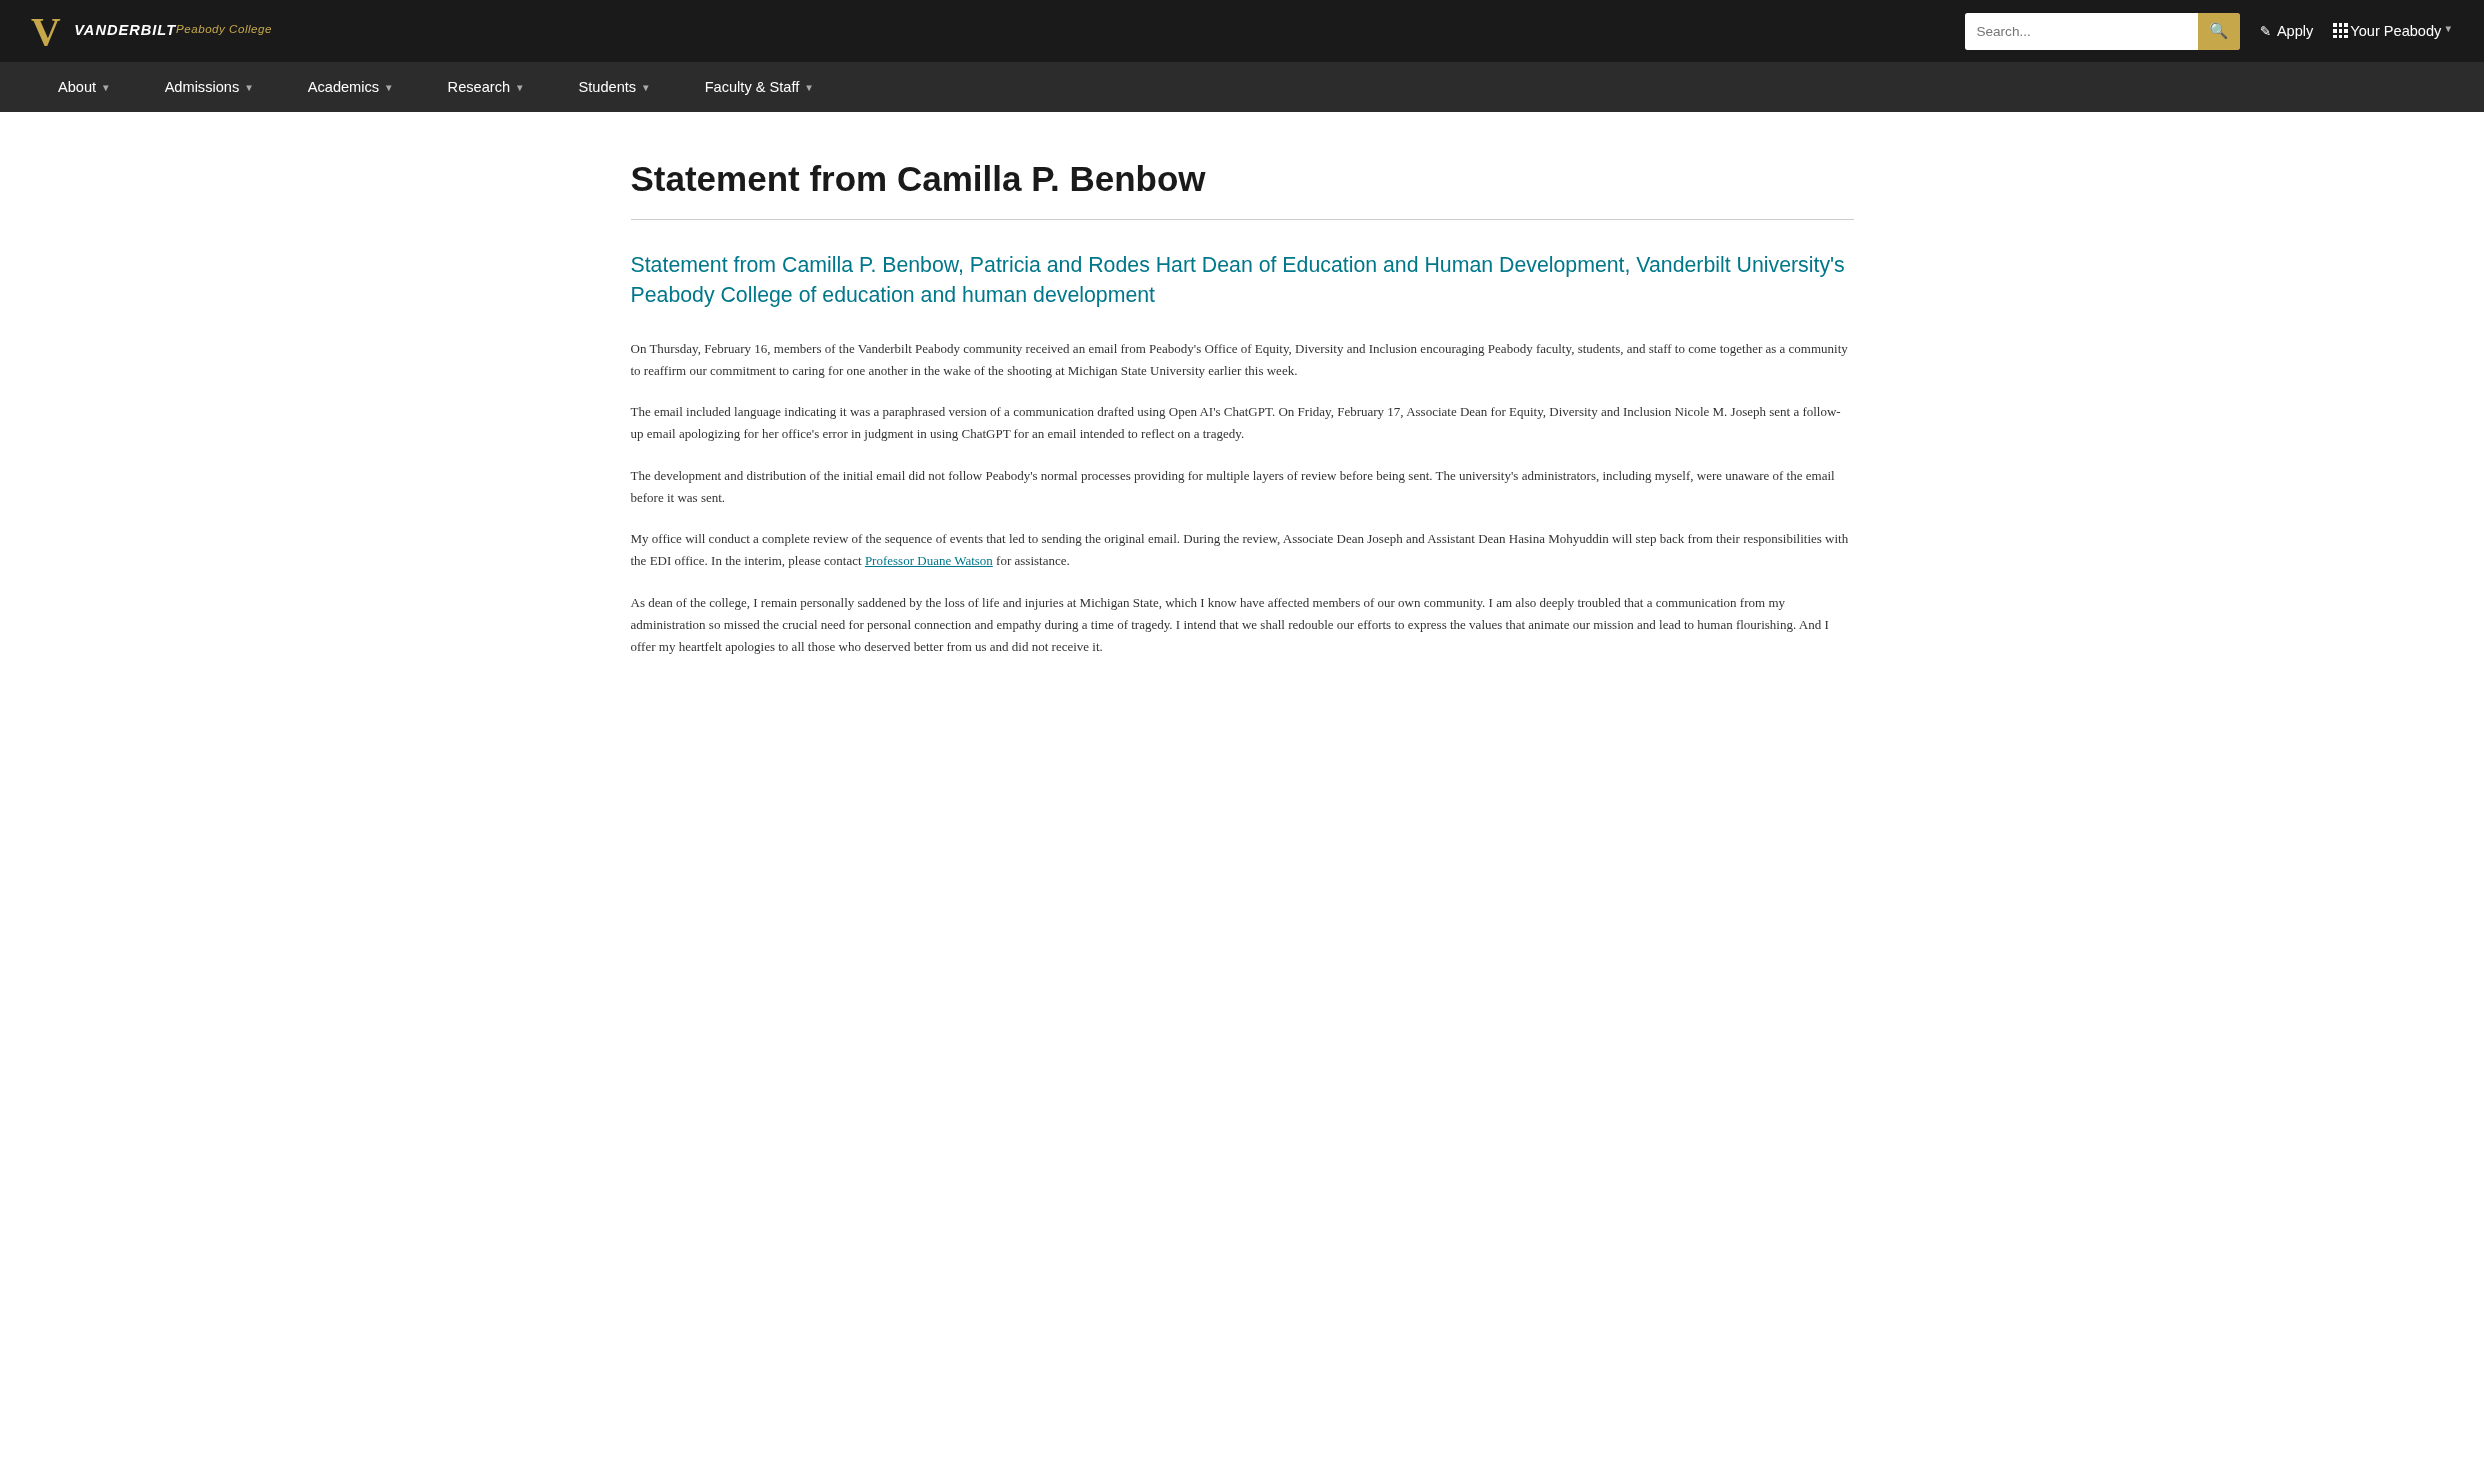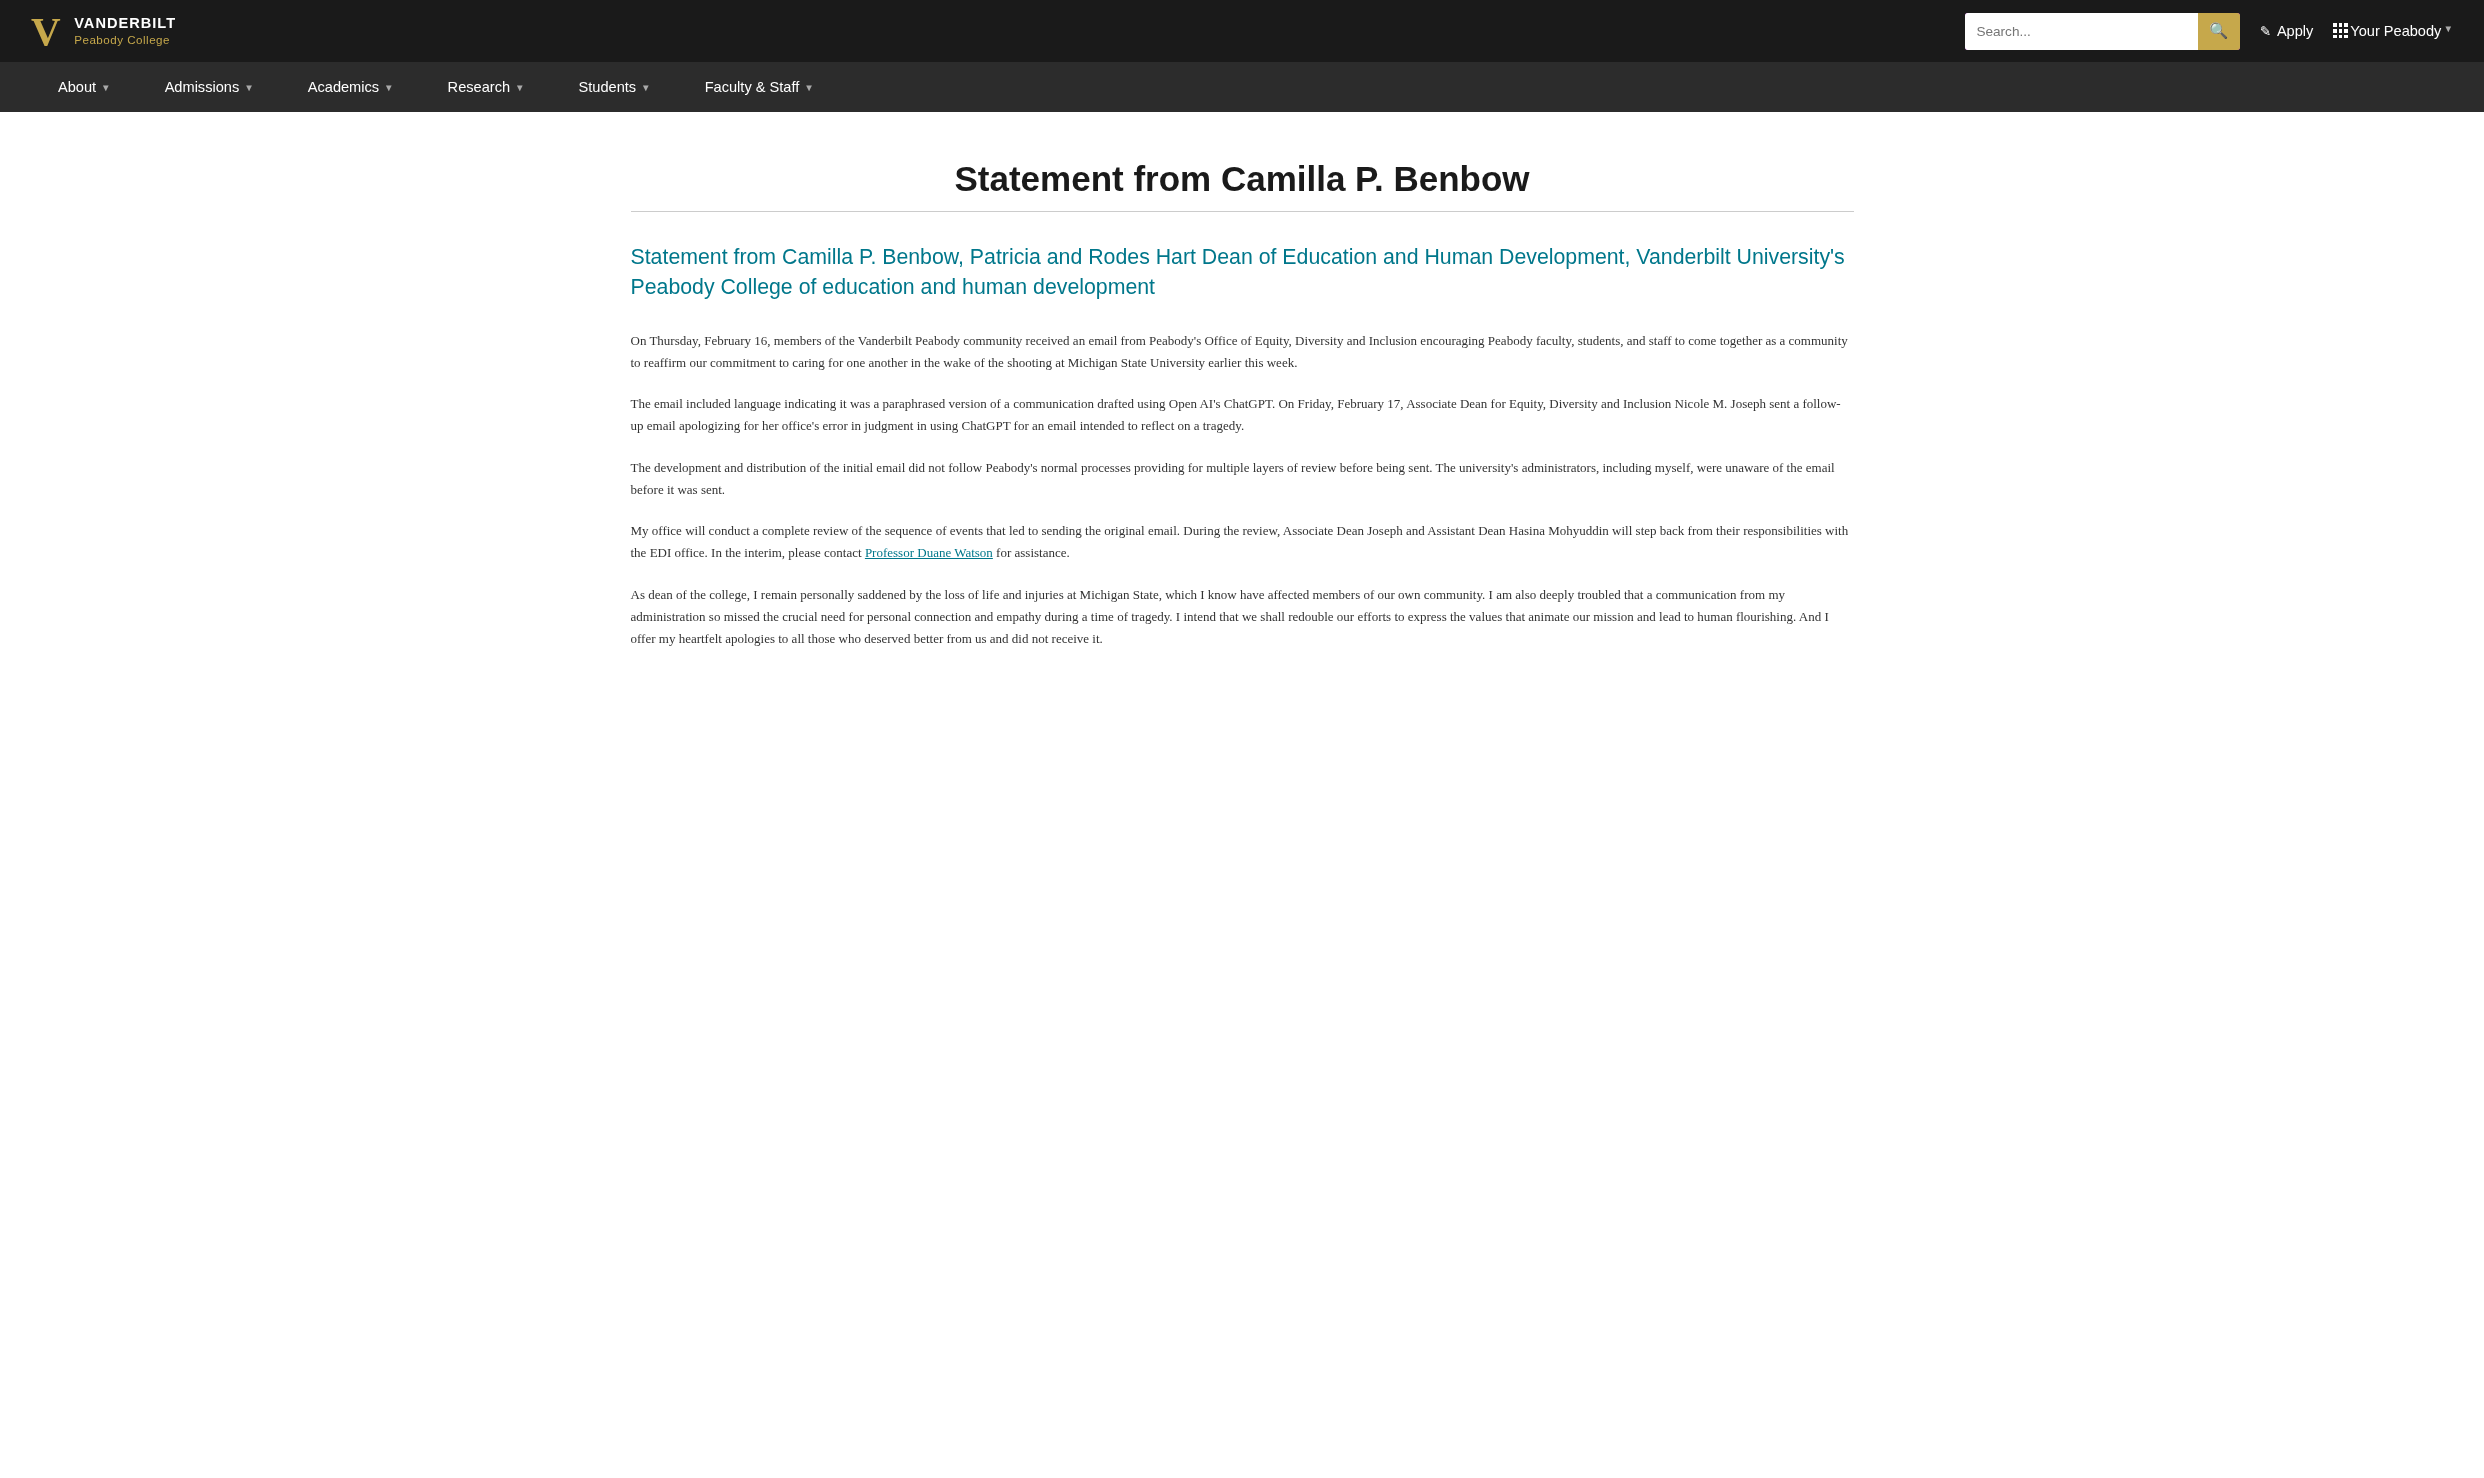--- a/index.html
+++ b/index.html
@@ -21,22 +21,23 @@
     }
     .logo-v {
       font-size: 41px;
       font-weight: bold;
       color: #c6a84b;
       line-height: 1;
       font-family: serif;
     }
     .logo-text {
       display: flex;
-      flex-direction: column;
+      flex-direction: row;
       line-height: 1.2;
+      font-style: italic;
     }
     .logo-vanderbilt {
       color: #fff;
       font-size: 14.6px;
       font-weight: bold;
       font-family: Arial, sans-serif;
       letter-spacing: 1px;
       text-transform: uppercase;
     }
     .logo-peabody {
@@ -137,22 +138,21 @@
     #main {
       max-width: 1339px;
       margin: 0 auto;
       padding: 47px 58px 78px 58px;
     }
     #page-title {
       font-size: 35px;
       font-weight: bold;
       color: #1a1a1a;
       font-family: Arial, sans-serif;
-      margin-bottom: 12px;
-      text-align: center;
+      margin-bottom: 20px;
     }
     .title-divider {
       border: none;
       border-top: 1px solid #ccc;
       margin-bottom: 31px;
     }
     .article-link-heading {
       font-size: 21.3px;
       color: #00778b;
       font-family: Arial, sans-serif;

